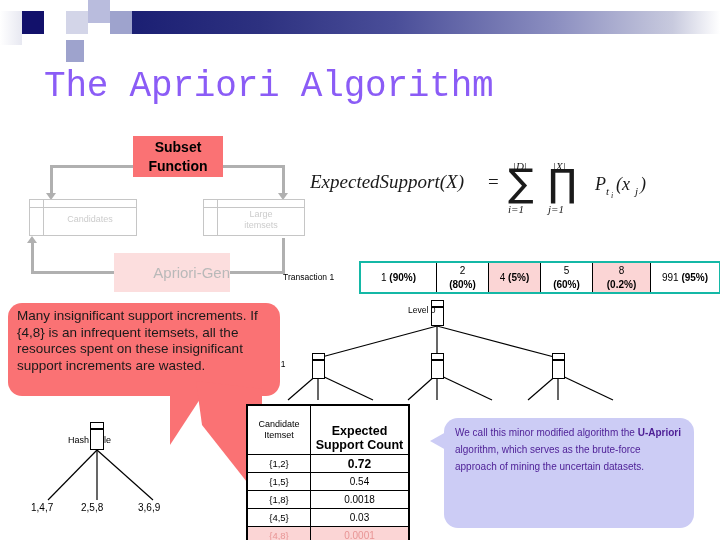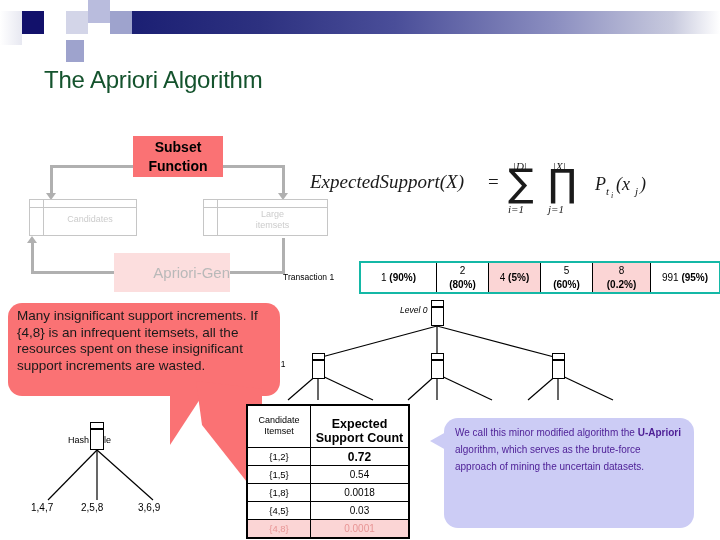--- a/index.html
+++ b/index.html
@@ -36,24 +36,25 @@
     width: 590px; height: 23px;
     background: linear-gradient(to right, #1b1f73 0%, #2d3180 22%, #4a4e99 45%, #8b8ec0 72%, #c8cade 92%, #ffffff 100%);
   }
   .sq { position: absolute; }
 
   
   #title {
     position: absolute;
     left: 44px; top: 66px;
     width: 640px;
-    font-size: 24px;
-    color: #14532d;
+    font-size: 36px;
+    color: #8b5cf6;
     letter-spacing: -0.2px;
     white-space: nowrap;
+    font-family: Liberation Mono, monospace;
   }
 
   
   .flowline {
     position: absolute;
     background: #b0b0b0;
   }
   .arrowhead-down {
     position: absolute;
     width: 0; height: 0;
@@ -252,21 +253,21 @@
   #cand-table .hdr-a {
     font-size: 9px;
     line-height: 11px;
     width: 62px;
     padding: 2px 0 3px 0;
   }
   #cand-table .hdr-b {
     font-size: 12.5px;
     font-weight: bold;
     line-height: 14px;
-    padding: 11px 0 2px 0;
+    padding: 18px 0 2px 0;
     margin-left: 22px;
   }
   #cand-table .c-name { font-size: 9.5px; height: 17px; }
   #cand-table .c-val  { font-size: 10px;  height: 17px; }
   #cand-table tr.big .c-val { font-size: 12px; font-weight: bold; }
   #cand-table tr.dim td {
     background: #fbd5d5;
     color: #e89595;
   }
   #cand-arrow {
@@ -336,21 +337,21 @@
     <div class="flowline" style="left:31px;  top:271px; width:85px; height:3px;"></div>
     <div class="flowline" style="left:31px;  top:243px; width:3px; height:31px;"></div>
     <div class="arrowhead-up" style="left:27px; top:236px;"></div>
 
     <div class="db-box" style="left:29px; top:199px; width:108px; height:37px;">
       <div class="tabline"></div>
       <div class="sideline"></div>
       <div class="lbl">Candidates</div>
     </div>
 
-    <div class="db-box" style="left:203px; top:199px; width:125px; height:37px;">
+    <div class="db-box" style="left:203px; top:199px; width:102px; height:37px;">
       <div class="tabline"></div>
       <div class="sideline"></div>
       <div class="lbl">
         <span>Large</span><br>
         <span>itemsets</span>
       </div>
     </div>
 
     <div id="subset-fn">
       <div>Subset</div>
@@ -435,21 +436,21 @@
       </div>
     <div class="node" style="left:32px;  top:57px;">
         <div class="nline"></div>
       </div>
     <div class="node" style="left:151px; top:57px;">
         <div class="nline"></div>
       </div>
     <div class="node" style="left:272px; top:57px;">
         <div class="nline"></div>
       </div>
-    <div class="lvl-label" style="left:120px; top:9px;font-style:italic;">Level 0</div>
+    <div class="lvl-label" style="left:128px; top:9px;">Level 0</div>
     <div class="lvl-label" style="left:-22px; top:63px; color:#000000;">Level 1</div>
   </div>
 
   <div id="pink-tail"></div>
   <div id="pink-callout">Many insignificant support increments. If {4,8} is an infrequent itemsets, all the resources spent on these insignificant support increments are wasted.</div>
 
   <div id="hashtable">
     <div class="ht-label" style="left:58px; top:7px;margin-top:28px;">Hash table</div>
     <div class="node" style="left:80px; top:22px; width:14px; height:28px;">
       <div class="nline"></div>

